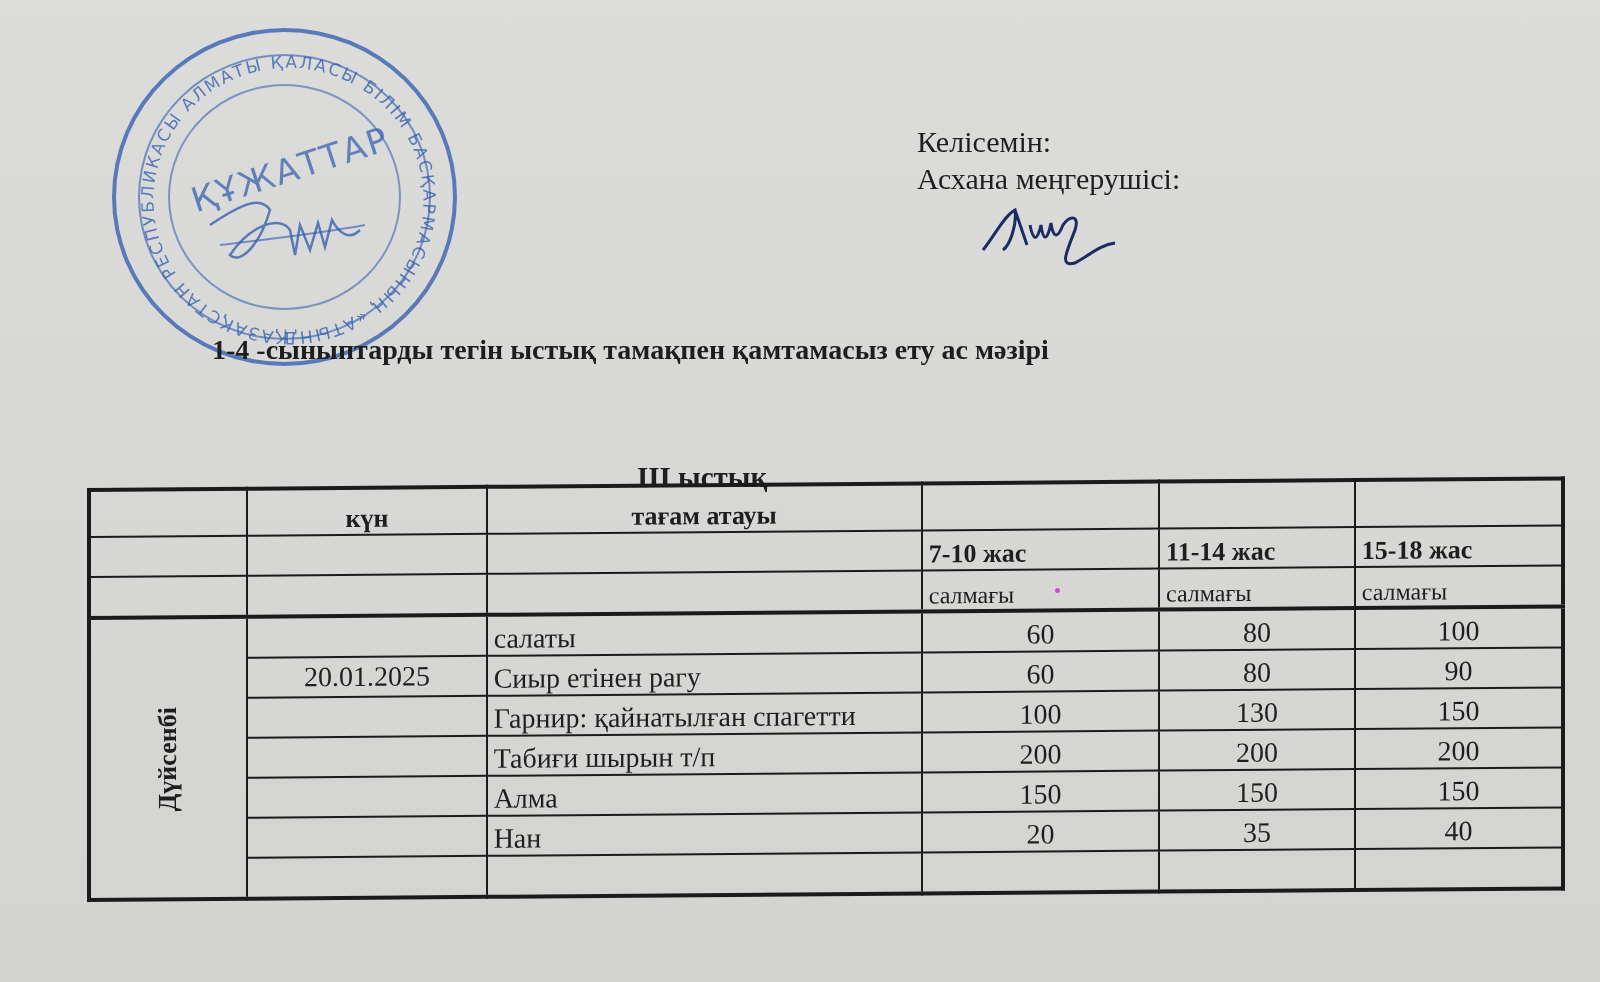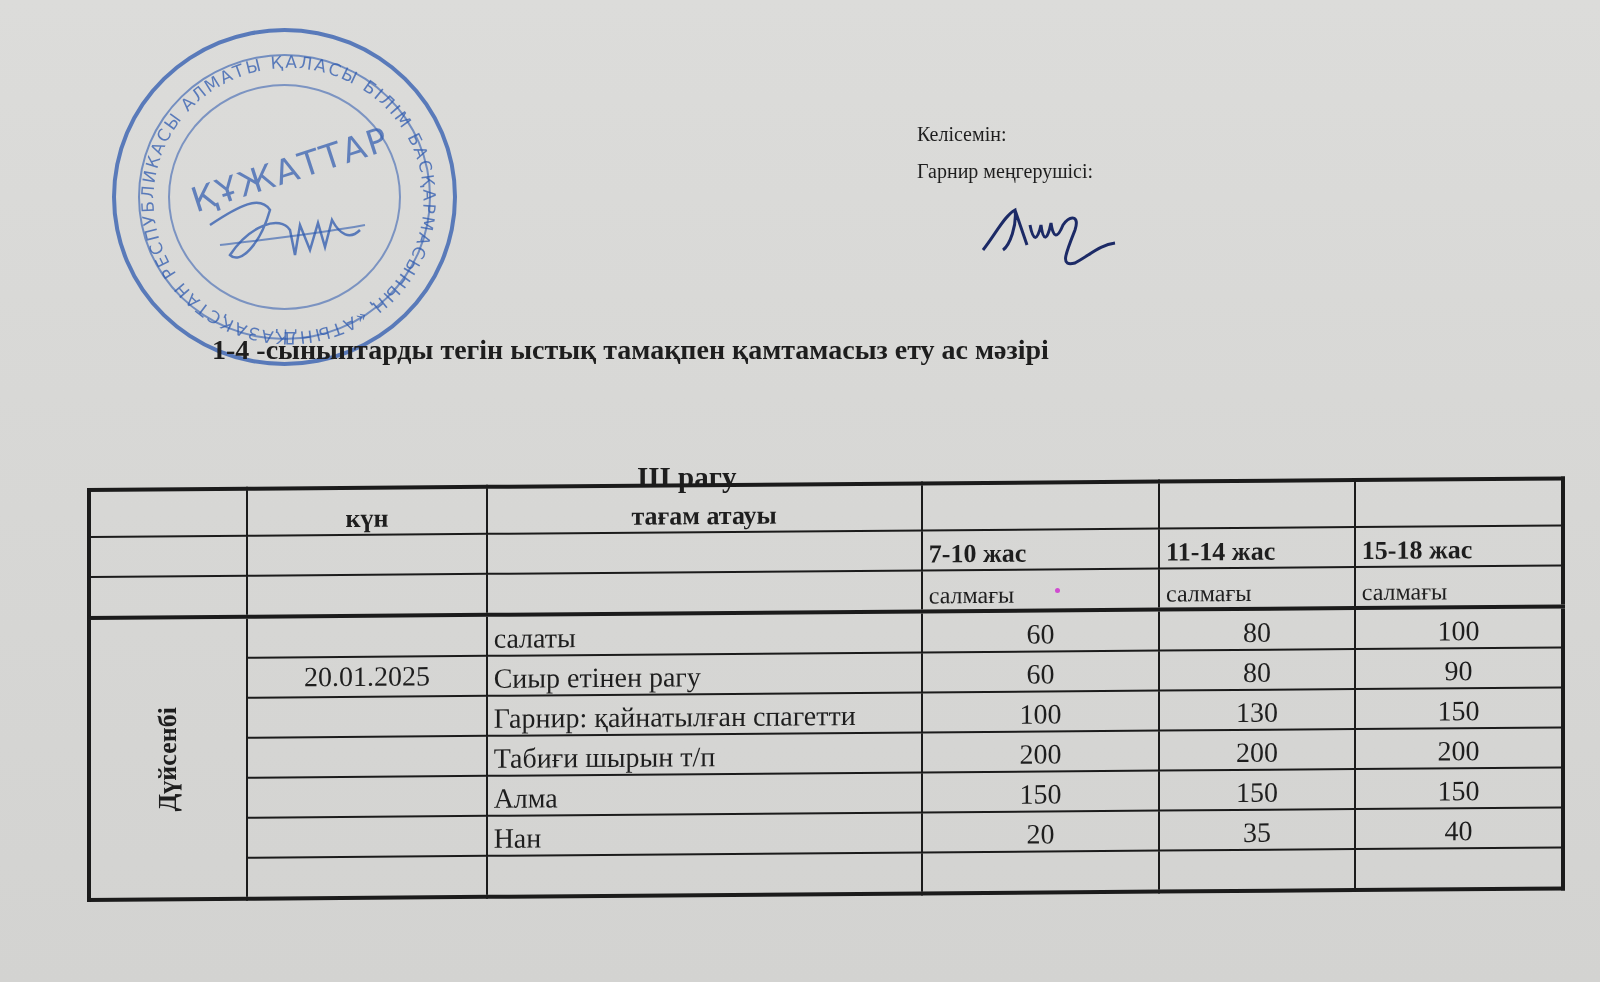--- a/index.html
+++ b/index.html
@@ -63,22 +63,22 @@
     .underline-line {
       display: inline-block;
       width: 165px;
       border-bottom: 2px solid #222;
       vertical-align: middle;
       margin-left: -40px;
       margin-right: 2px;
     }
     .agree-block {
       position: absolute;
-      left: 917px; top: 116px;
-      font-size: 20px;
+      left: 917px; top: 123px;
+      font-size: 30px;
       line-height: 37px;
     }
     .agree-block .sigline {
       display: inline-block;
       width: 210px;
       border-bottom: 2px solid #222;
       vertical-align: middle;
       margin-right: 0px;
     }
     .sig {
@@ -193,29 +193,29 @@
   </div>
 
 
   <svg class="sig" style="left:200px; top:185px;" width="170" height="90" viewBox="0 0 170 90">
     <path d="M10 40 C 40 20, 60 10, 70 25 C 60 60, 40 80, 30 70 C 50 40, 80 30, 90 45 L 95 70 L 100 40 L 110 65 L 118 38 L 125 62 L 132 35 C 140 50, 150 55, 160 45" fill="none" stroke="rgba(45,90,175,0.75)" stroke-width="2.5"></path>
     <path d="M20 60 C 60 55, 110 50, 165 40" fill="none" stroke="rgba(45,90,175,0.6)" stroke-width="2"></path>
   </svg>
 
   <div class="agree-block">
     <div>Келісемін:</div>
-    <div>Гарнир меңгерушісі:</div>
+    <div>Асхана меңгерушісі:</div>
   </div>
 
   <svg class="sig" style="left:975px; top:195px;" width="160" height="75" viewBox="0 0 160 75">
     <path d="M8 55 C 20 40, 30 20, 40 15 C 42 30, 35 50, 28 55 M 40 15 L 52 50 M 55 30 C 58 45, 62 48, 66 30 C 68 45, 72 48, 76 28 C 78 42, 82 45, 88 30 C 95 20, 105 20, 100 35 C 90 60, 85 72, 100 68 C 115 60, 125 50, 140 48" fill="none" stroke="#1c2a66" stroke-width="3"></path>
   </svg>
 
   <div class="title">1-4 -сыныптарды тегін ыстық тамақпен қамтамасыз ету ас мәзірі</div>
-  <div class="week">ІІІ рагу</div>
+  <div class="week">ІІІ ыстық</div>
 
   <div class="table-wrap">
     <table class="menu">
       <colgroup>
         <col class="c-day">
           <col class="c-date">
           <col class="c-dish">
           <col class="c-v1">
           <col class="c-v2">
           <col class="c-v3">

